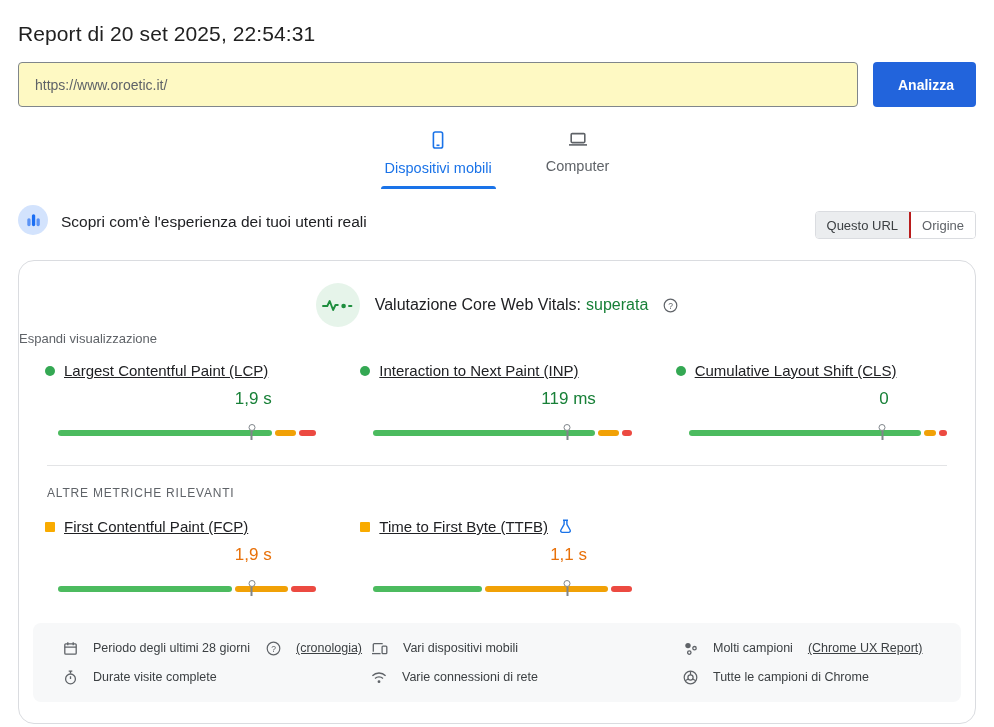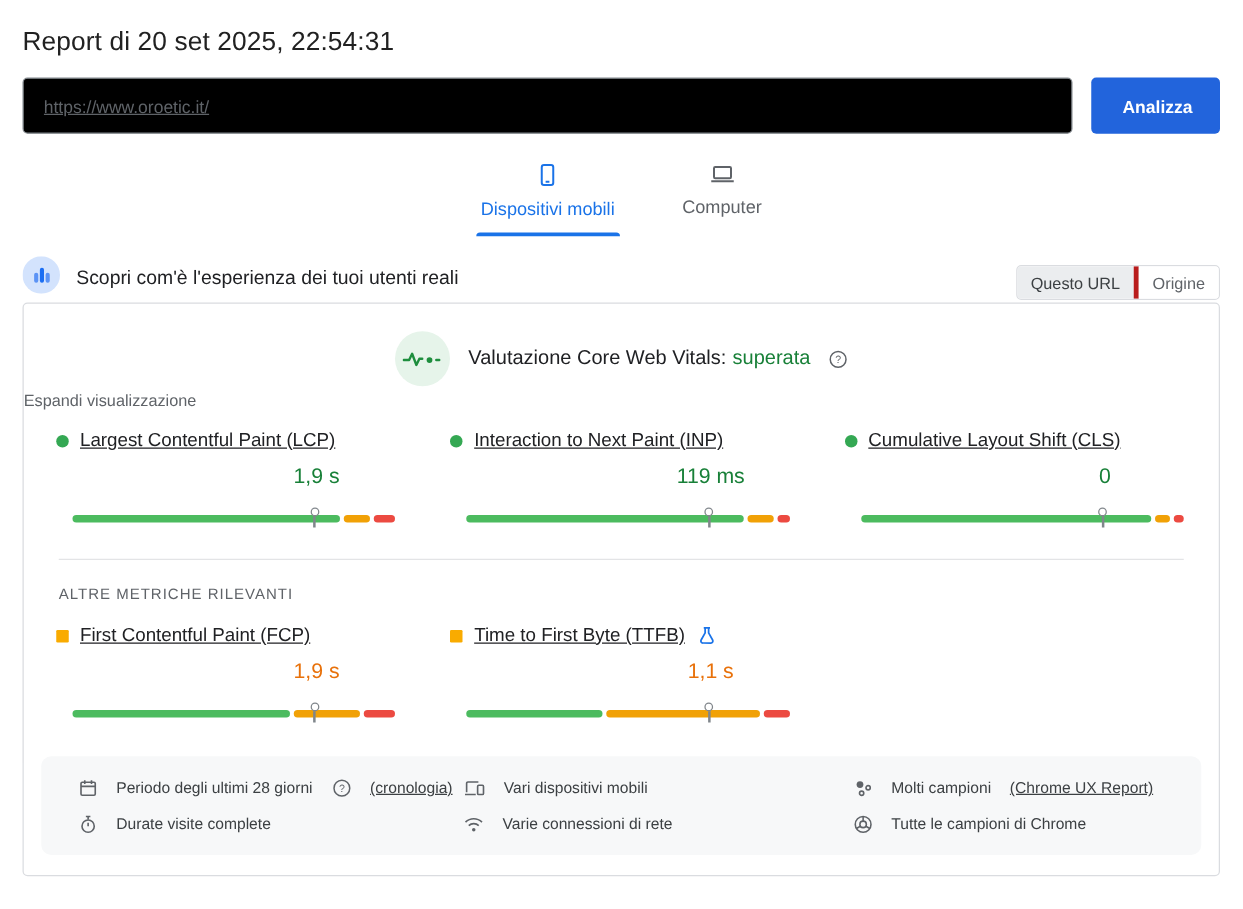--- a/index.html
+++ b/index.html
@@ -17,21 +17,21 @@
     font-size: 21px; font-weight: 500; color: #212121;
     margin: 10px 0 16px; letter-spacing: .1px;
   }
 
   .search-row { display: flex; gap: 15px; }
   .url-input {
     flex: 1; height: 45px;
     border: 1px solid #80868b; border-radius: 4px;
     font-family: "Liberation Sans", sans-serif;
     font-size: 14px; color: #5f6368; padding: 0 16px;
-    outline: none; background:#000000;text-decoration:underline;
+    outline: none; background:#fef9c3;
   }
   .analyze-btn {
     width: 103px; height: 45px;
     background: #2264dc; color: #fff;
     border: none; border-radius: 4px;
     font-family: "Liberation Sans", sans-serif;
     font-size: 14px; font-weight: 700; cursor: pointer; padding-left: 9px;
   }
 
   .tabs { display: flex; justify-content: center; gap: 46px; margin-top: 18px; }
@@ -53,26 +53,26 @@
   }
   .field-row .left { display:flex; align-items:center; gap:13px; font-size:15.5px; font-weight:500; color:#202124; }
   .segmented {
     display:flex; border:1px solid #dadce0; border-radius:4px; overflow:hidden;
     height:28px; font-size:13px;
   }
   .seg-btn {
     padding:0 11px; background:#fff; color:#5f6368; border:none; cursor:pointer;
     font-family:"Liberation Sans",sans-serif; font-size:13px;
   }
-  .seg-btn.selected { background:#ebedef; color:#3c4043; border-right:4px solid #b91c1c; }
+  .seg-btn.selected { background:#ebedef; color:#3c4043; border-right:2px solid #b91c1c; }
 
   .card {
-    margin-top: 2px;
-    border: 1px solid #dadce0; border-radius: 4px;
-    background: #fff; padding-bottom: 16px;
+    margin-top: 21px;
+    border: 1px solid #dadce0; border-radius: 16px;
+    background: #fff; padding-bottom: 21px;
   }
   .cwv-header {
     display:flex; align-items:center; justify-content:center; gap:15px;
     margin-top: 22px; font-size:16px; font-weight:500;
   }
   .pulse-circle {
     width:44px; height:44px; border-radius:50%; background:#e6f4ea;
     display:grid; place-items:center; flex:none;
   }
   .cwv-status { color:#188038; margin-left:-10px; }

